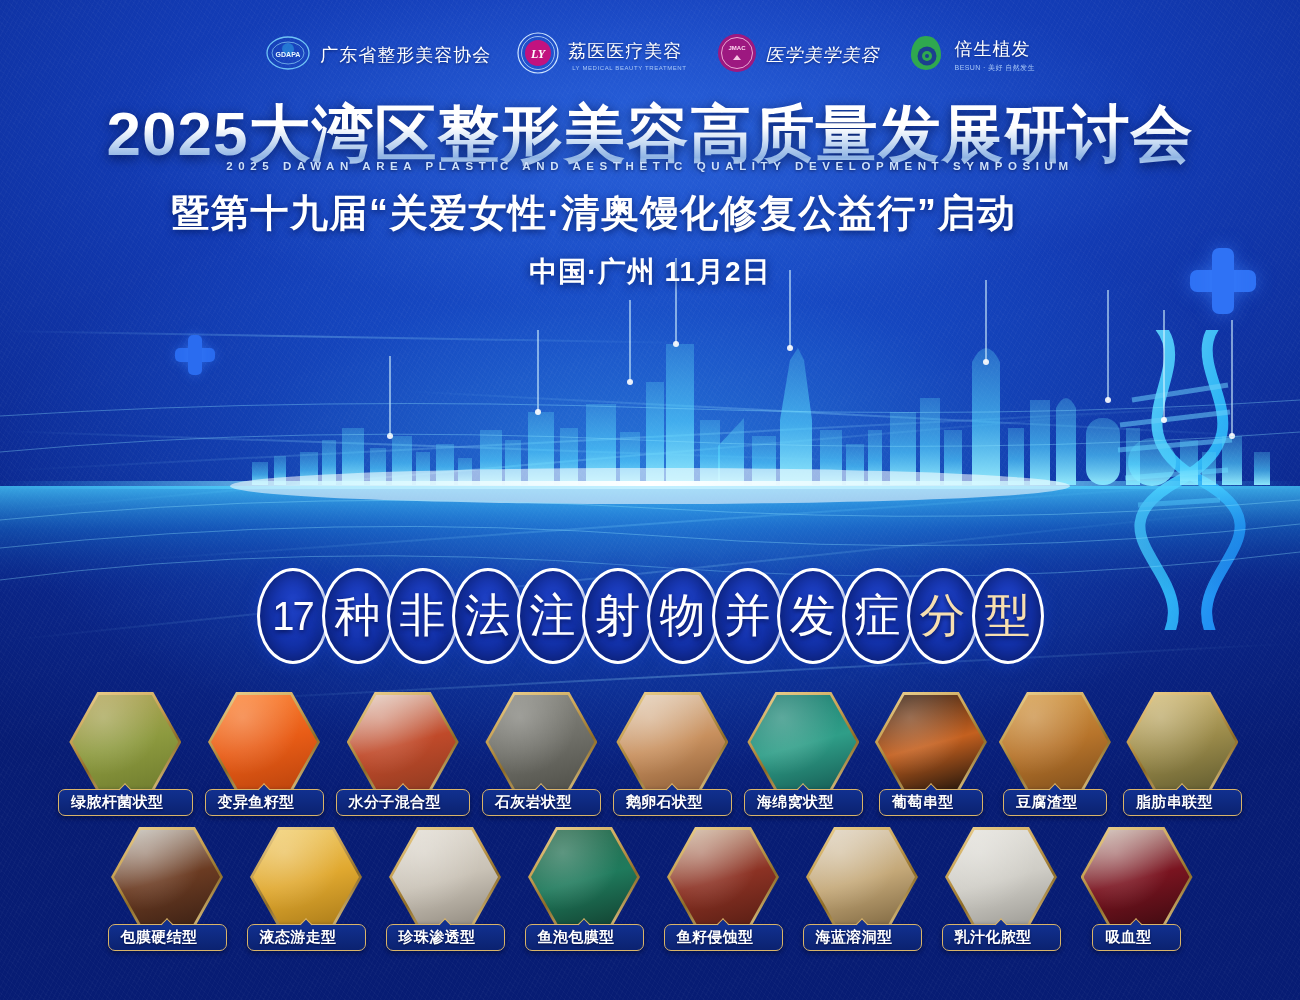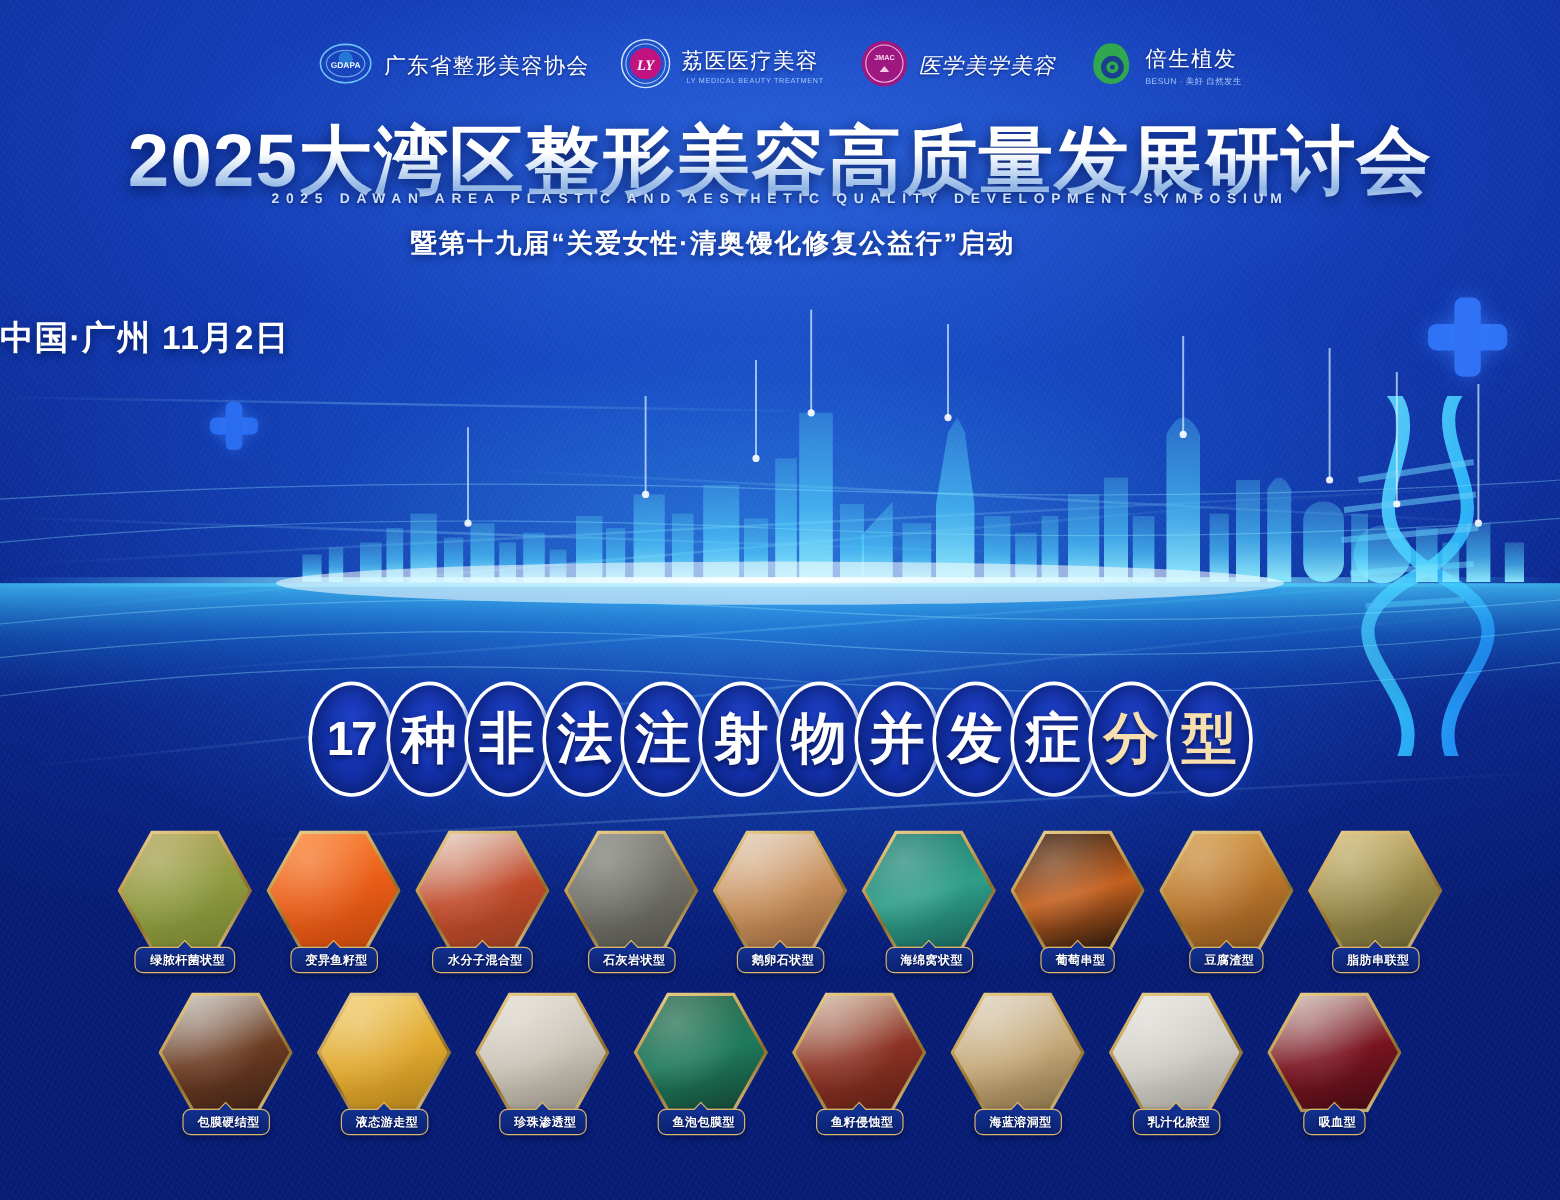--- a/index.html
+++ b/index.html
@@ -70,25 +70,25 @@
     filter: drop-shadow(0 3px 6px rgba(0,15,70,.75));
     white-space:nowrap;
   }
   .entitle {
     position:absolute; top:160px; left:0; width:1300px; text-align:center;
     font-size:11.5px; letter-spacing:5.6px; color:#cfe2fb; font-weight:bold;
     white-space:nowrap; text-shadow:0 1px 3px rgba(0,15,70,.7);
   }
   .subtitle {
     position:absolute; top:188px; left:0; width:1188px; text-align:center;
-    font-size:22px; font-weight:bold; color:#ffffff; letter-spacing:1.5px;
+    font-size:38px; font-weight:bold; color:#ffffff; letter-spacing:1.5px;
     white-space:nowrap; text-shadow:0 2px 7px rgba(0,25,95,.85);
   }
   .datetime {
-    position:absolute; top:263px; left:0; width:1300px; 
+    position:absolute; top:253px; left:0; width:1300px; text-align:center;
     font-size:28px; font-weight:bold; color:#ffffff; letter-spacing:1px;
     white-space:nowrap; text-shadow:0 2px 8px rgba(0,25,95,.9);
   }
   
   .cross { position:absolute; pointer-events:none; }
   .cross::before, .cross::after {
     content:""; position:absolute; background:#2a6cf0; border-radius:8px;
     box-shadow:0 0 18px rgba(60,130,255,.55);
   }
   
@@ -96,21 +96,21 @@
   
   .headline {
     position:absolute; top:568px; left:0; width:1300px;
     display:flex; align-items:center; justify-content:center; gap:2px;
   }
   .hchar {
     width:72px; height:96px; border-radius:50%;
     background:radial-gradient(ellipse at 50% 35%, #1f42c8 0%, #1230a8 55%, #0d2590 100%);
     border:3px solid #ffffff;
     display:flex; align-items:center; justify-content:center;
-    font-size:46px; font-weight:bold; color:#ffffff;
+    font-size:46px; font-weight:normal; color:#ffffff;
     box-shadow:0 0 16px rgba(20,60,180,.85), inset 0 0 18px rgba(0,0,0,.35);
     text-shadow:0 2px 5px rgba(0,10,60,.8);
     margin-left:-9px;
   }
   .hchar:first-child { margin-left:0; }
   .hchar.accent { color:#f7dfb0; }
   .hchar.num { font-size:40px; letter-spacing:-2px; }
   
   .hexrow { position:absolute; width:1300px; display:flex; justify-content:center; }
   .hexcell { position:relative; display:flex; flex-direction:column; align-items:center; }
@@ -124,25 +124,25 @@
     clip-path: polygon(25% 2%, 75% 2%, 100% 50%, 75% 98%, 25% 98%, 0% 50%);
     filter: drop-shadow(0 2px 6px rgba(0,10,60,.6));
   }
   .heximg {
     position:absolute; top:3px; left:3px; right:3px; bottom:3px;
     clip-path: polygon(25% 2%, 75% 2%, 100% 50%, 75% 98%, 25% 98%, 0% 50%);
     background-size:cover; background-position:center;
   }
   .hexlabel {
     position:relative; margin-top:-5px;
-    padding:3px 7px 3px 12px;
+    padding:3px 28px 3px 12px;
     border:1.4px solid #d9b469;
     border-radius:7px;
     background:linear-gradient(180deg, #11308f 0%, #0b2270 100%);
-    color:#ffffff; font-size:10px; font-weight:bold; letter-spacing:.4px;
+    color:#ffffff; font-size:15px; font-weight:bold; letter-spacing:.4px;
     white-space:nowrap;
     box-shadow:0 2px 5px rgba(0,10,50,.6);
     text-shadow:0 1px 2px rgba(0,10,60,.9);
   }
   .hexlabel::before {
     content:""; position:absolute; left:50%; top:-5px; transform:translateX(-50%) rotate(45deg);
     width:8px; height:8px;
     background:linear-gradient(135deg,#11308f,#11308f);
     border-left:1.4px solid #d9b469; border-top:1.4px solid #d9b469;
   }

